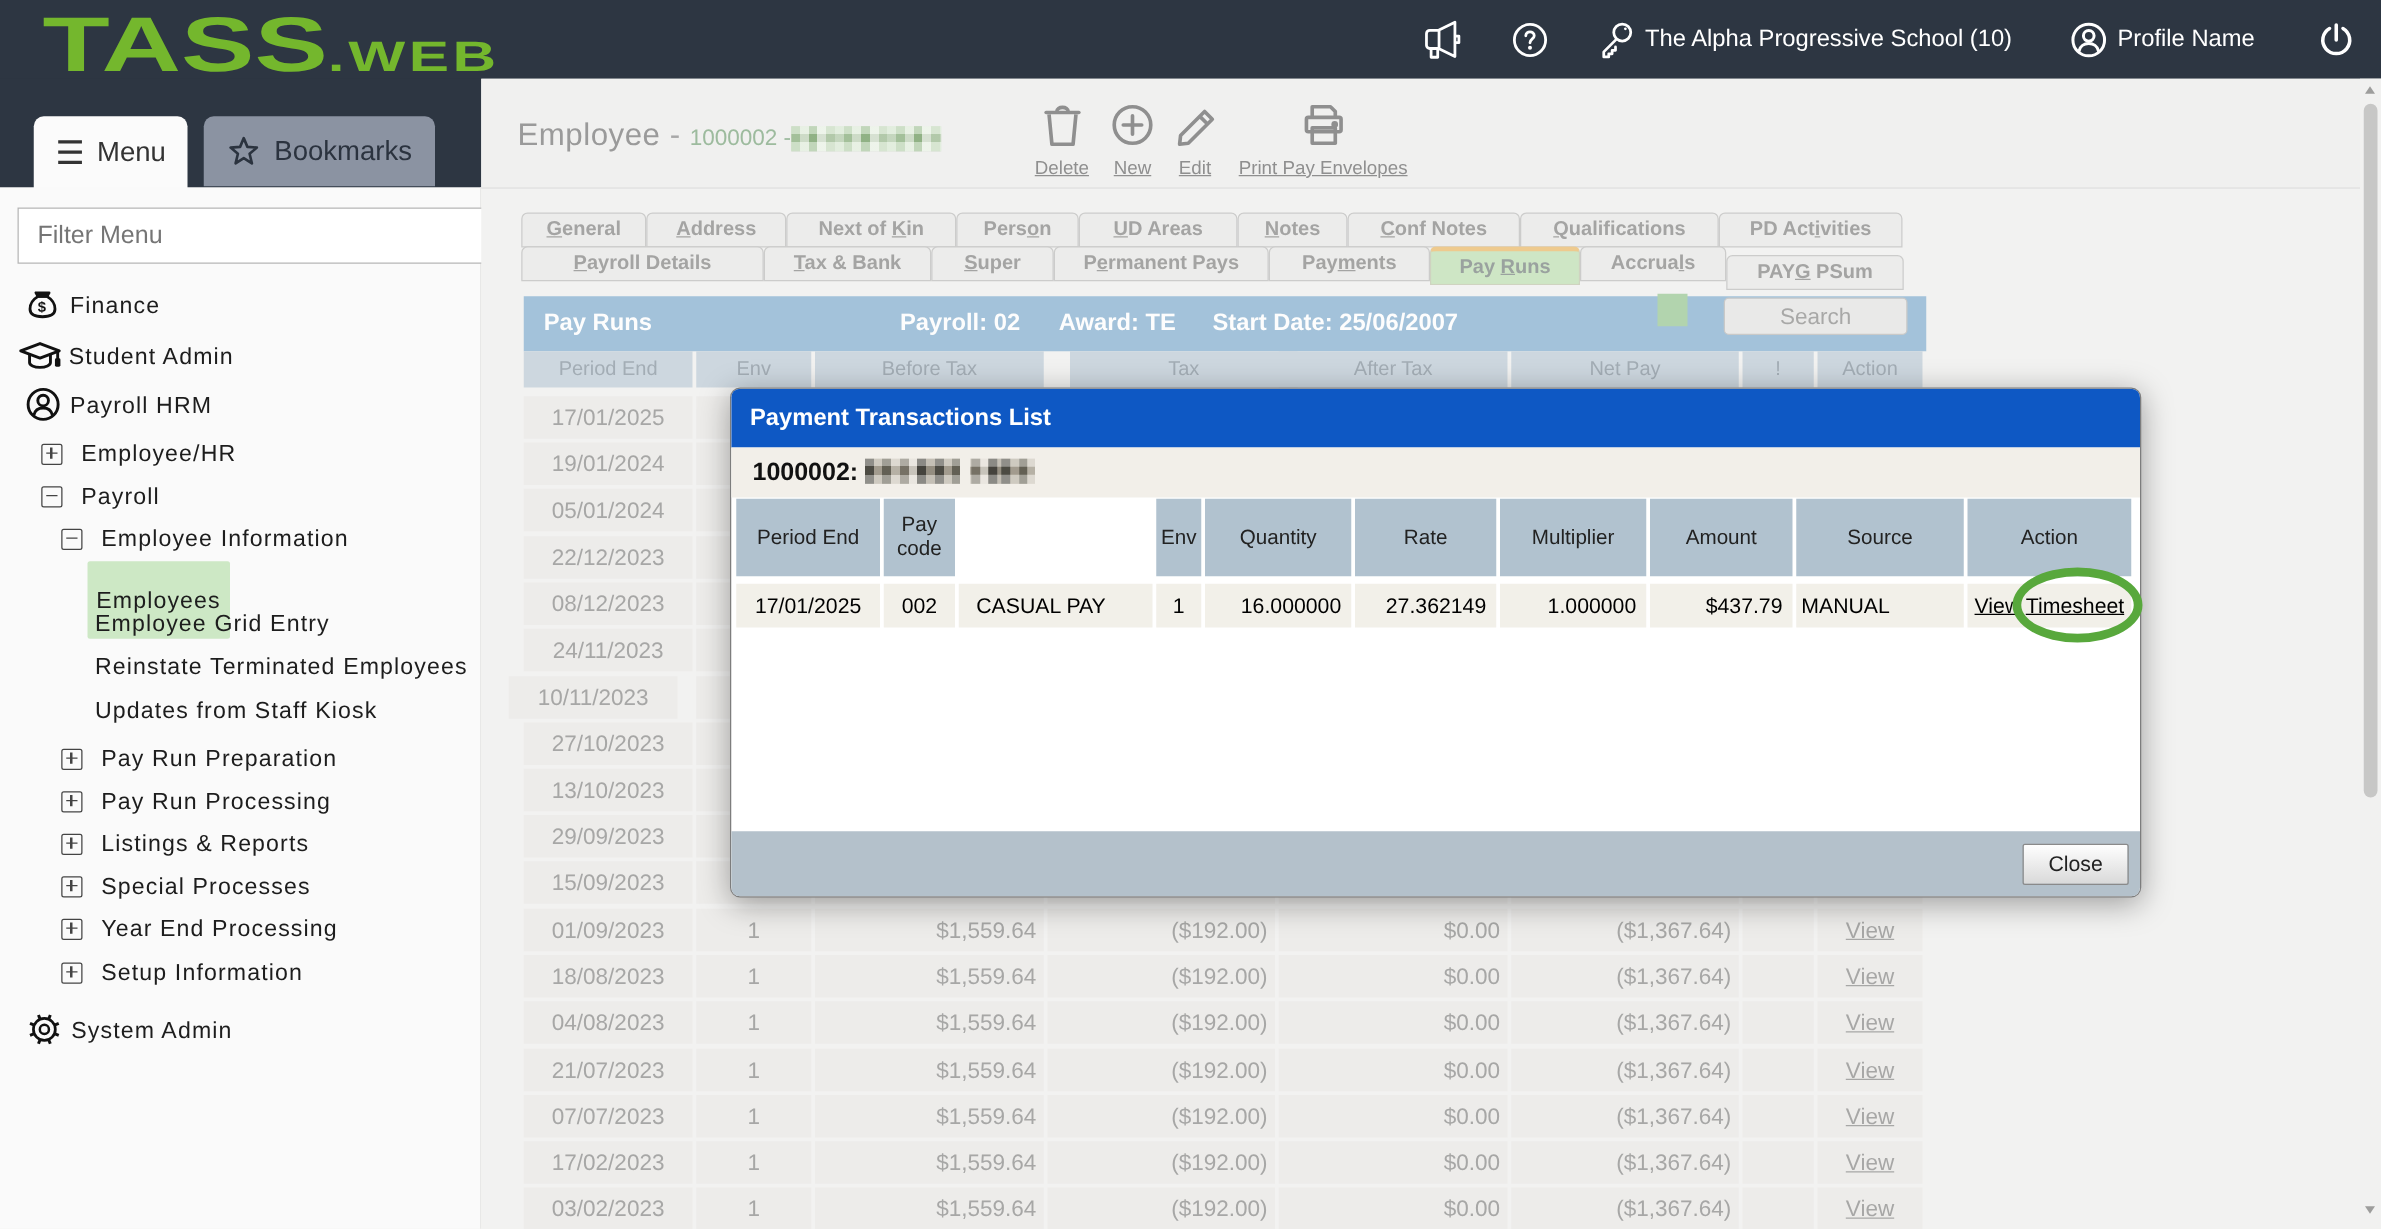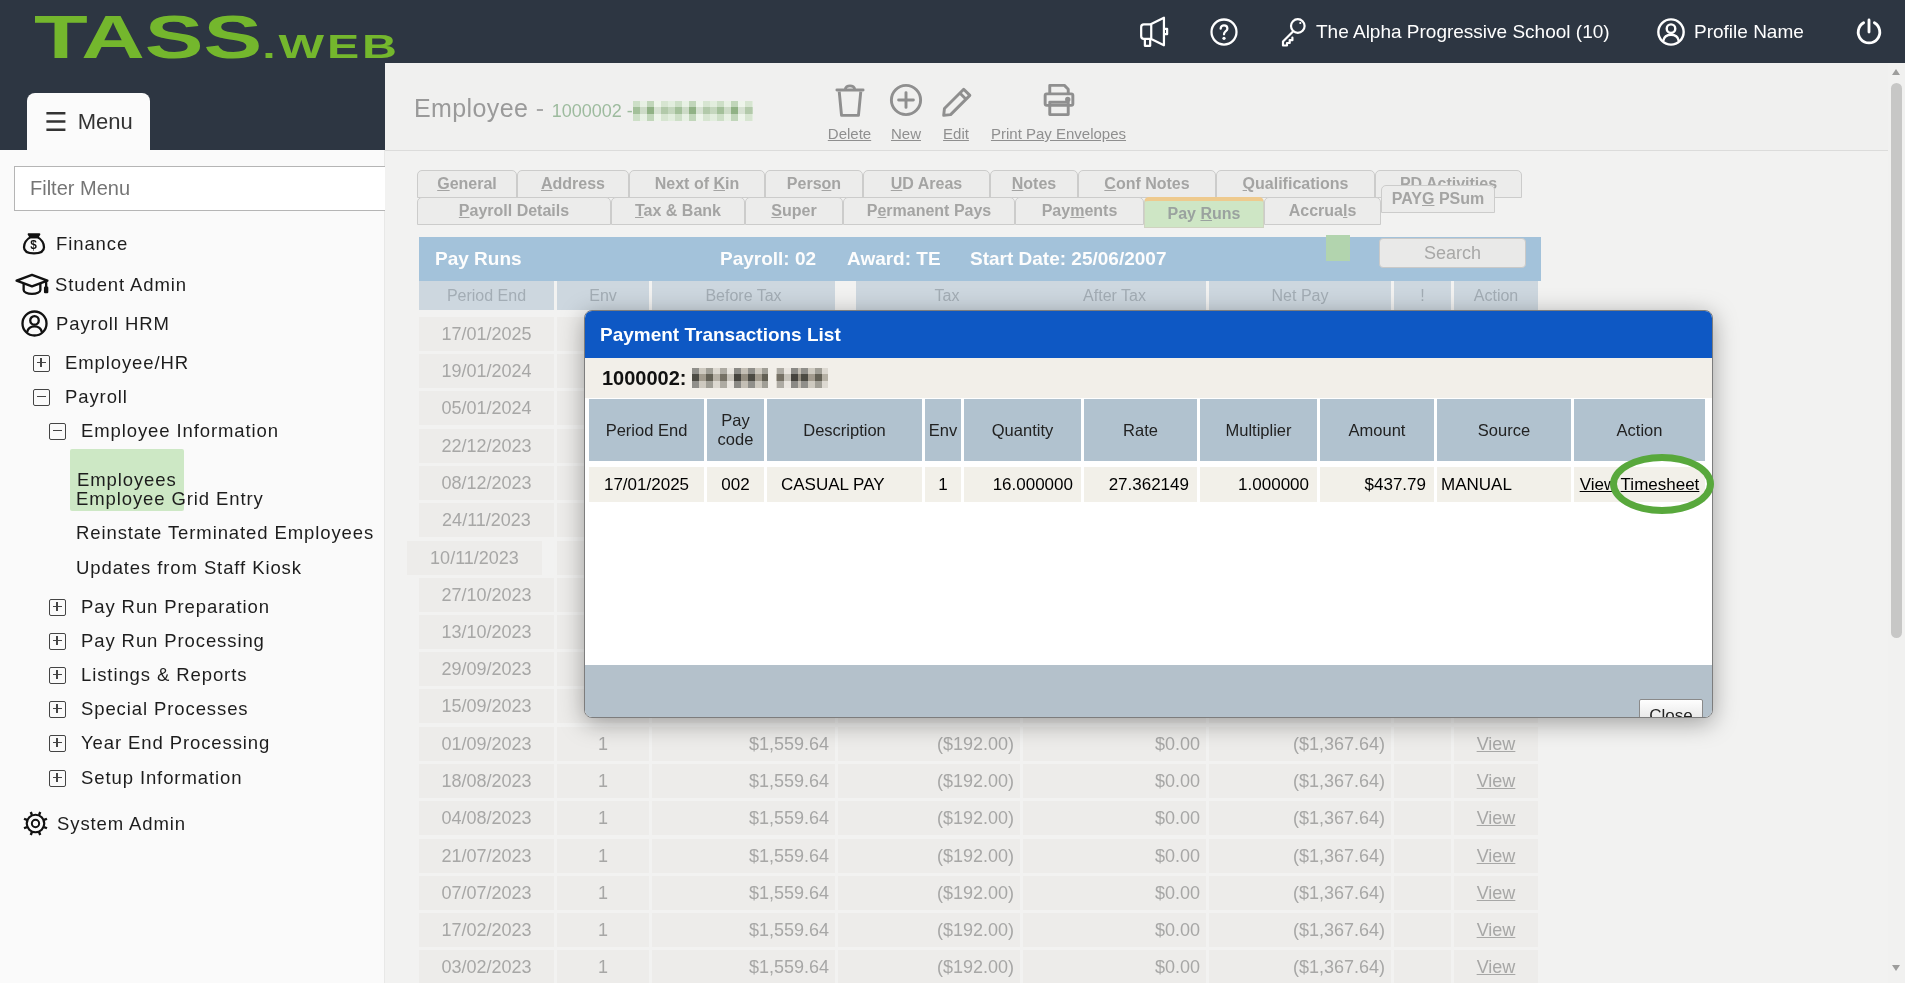--- a/index.html
+++ b/index.html
@@ -81,23 +81,23 @@
       color:#fff; font-weight:bold; font-size:19px; line-height:47px; padding-left:15px; }
   #mname { position:absolute; left:0; top:47px; width:100%; height:40px; background:#f2efe9;
       font-size:20px; font-weight:bold; color:#111; line-height:40px; padding-left:17px; }
   .mh { position:absolute; top:88px; height:62px; background:#b1c2cf; color:#222; font-size:16.5px;
       display:flex; align-items:center; justify-content:center; text-align:center; }
   .md { position:absolute; top:156px; height:35px; background:#f2f0e9; color:#000; font-size:17px;
       line-height:35px; }
   .md.r { text-align:right; padding-right:8px; }
   .md.c { text-align:center; }
   #mfoot { position:absolute; left:0; bottom:0; width:100%; height:52px; background:#b4c1cb; }
-  #closebtn { position:absolute; right:9px; top:10px; width:64px; height:33px;
+  #closebtn { position:absolute; right:9px; top:10px; width:85px; height:33px;
       background:linear-gradient(#fefefe,#d9d9d9); border:1px solid #8a8a8a; border-radius:2px;
-      font-size:17px; color:#222; text-align:center; line-height:31px;margin-top:24px; }
+      font-size:17px; color:#222; text-align:center; line-height:31px; }
 
   #ellipse { position:absolute; left:1610px; top:454px; width:104px; height:60px;
       border:7px solid #58a83c; border-radius:50%; z-index:50; }
 
   
   #sbar { position:absolute; left:1888px; top:63px; width:17px; height:920px; background:#f1f1f0; }
   #sthumb { position:absolute; left:3px; top:20px; width:11px; height:555px; background:#c7c7c6; border-radius:6px; }
   .sarrow { position:absolute; left:4px; width:0; height:0; border-left:4.5px solid transparent;
       border-right:4.5px solid transparent; }
 
@@ -146,20 +146,23 @@
     </div>
     <div class="topicon" style="left:1852px;">
       <svg width="34" height="34" viewBox="0 0 24 24" fill="none" stroke="#fff" stroke-width="2">
         <path d="M12 3.5 L12 12" stroke-linecap="round"></path>
         <path d="M8.2 5.5 A7.6 7.6 0 1 0 15.8 5.5" stroke-linecap="round"></path>
       </svg>
     </div>
   </div>
   <div id="logo"><span class="big">TASS</span><span class="small">.WEB</span></div>
   <div id="menutab"><span style="font-size:26px;">☰</span>Menu</div>
+  <div id="bmtab"><svg width="28" height="28" viewBox="0 0 24 24" fill="none" stroke="#2b333f" stroke-width="1.8" stroke-linejoin="round">
+        <path d="M12 3 L14.5 9 L21 9.5 L16 13.7 L17.6 20.3 L12 16.7 L6.4 20.3 L8 13.7 L3 9.5 L9.5 9 Z"></path>
+      </svg>Bookmarks</div>
 
   <div id="sidebar">
     <div id="filter">Filter Menu</div>
 
     <div class="mi" style="left:19px; top:79px;">
       <svg width="30" height="30" viewBox="0 0 24 24" fill="none" stroke="#111" stroke-width="1.8" stroke-linecap="round" stroke-linejoin="round" style="margin-right:7px;">
         <path d="M9.2 6.5 C5.6 8.6 4 11.5 4 14.6 C4 18 6.5 19.5 12 19.5 C17.5 19.5 20 18 20 14.6 C20 11.5 18.4 8.6 14.8 6.5 Z"></path>
         <path d="M9.2 6.5 L7.8 4.2 L16.2 4.2 L14.8 6.5 Z" fill="#111"></path>
         <text x="12" y="16.3" font-size="9.5" font-family="Liberation Sans" fill="#111" stroke="none" text-anchor="middle" font-weight="bold">$</text>
       </svg>
@@ -259,21 +262,21 @@
     <div class="tab" style="left:831px; top:19px; width:159px;"><u>Q</u>ualifications</div>
     <div class="tab" style="left:990px; top:19px; width:147px;">PD Act<u>i</u>vities</div>
 
     <div class="tab" style="left:32px;  top:46px; width:194px;"><u>P</u>ayroll Details</div>
     <div class="tab" style="left:226px; top:46px; width:134px;"><u>T</u>ax &amp; Bank</div>
     <div class="tab" style="left:360px; top:46px; width:98px;"><u>S</u>uper</div>
     <div class="tab" style="left:458px; top:46px; width:172px;">P<u>e</u>rmanent Pays</div>
     <div class="tab" style="left:630px; top:46px; width:129px;">Pay<u>m</u>ents</div>
     <div class="tab active" style="left:759px; top:46px; width:120px;">Pay <u>R</u>uns</div>
     <div class="tab" style="left:879px; top:46px; width:117px;">Accrua<u>l</u>s</div>
-    <div class="tab" style="left:996px; top:34px; width:114px;">PAY<u>G</u> PSum</div>
+    <div class="tab" style="left:996px; top:53px; width:142px;">PAY<u>G</u> PSum</div>
 
     <div id="bluebar">
       <span style="left:16px;">Pay Runs</span>
       <span style="left:301px;">Payroll: 02</span>
       <span style="left:428px;">Award: TE</span>
       <span style="left:551px;">Start Date: 25/06/2007</span>
     </div>
     <div id="greensq"></div>
     <div id="searchbtn">Search</div>
 
@@ -429,21 +432,20 @@
     <div class="grow r" style="left:824px;top:799px;width:182px;">($1,367.64)</div>
     <div class="grow" style="left:1009px;top:799px;width:57px;"></div>
     <div class="grow gview" style="left:1069px;top:799px;width:84px;">View</div>
   </div>
 
   <div id="modal">
     <div id="mhead">Payment Transactions List</div>
     <div id="mname">1000002:&nbsp;<span class="mosaic" style="width:76px;"></span><span class="mosaic" style="width:52px; margin-left:8px; background-position:3px 0, 25px 0;"></span></div>
     <div class="mh" style="left:4px;   width:115px;">Period End</div>
     <div class="mh" style="left:122px; width:57px;">Pay code</div>
-    <div class="mh" style="left:182px; width:155px;">Description</div>
     <div class="mh" style="left:340px; width:36px;">Env</div>
     <div class="mh" style="left:379px; width:117px;">Quantity</div>
     <div class="mh" style="left:499px; width:113px;">Rate</div>
     <div class="mh" style="left:615px; width:117px;">Multiplier</div>
     <div class="mh" style="left:735px; width:114px;">Amount</div>
     <div class="mh" style="left:852px; width:134px;">Source</div>
     <div class="mh" style="left:989px; width:131px;">Action</div>
     <div class="md c" style="left:4px;   width:115px;">17/01/2025</div>
     <div class="md c" style="left:122px; width:57px;">002</div>
     <div class="md" style="left:182px; width:155px; padding-left:14px;">CASUAL PAY</div>

